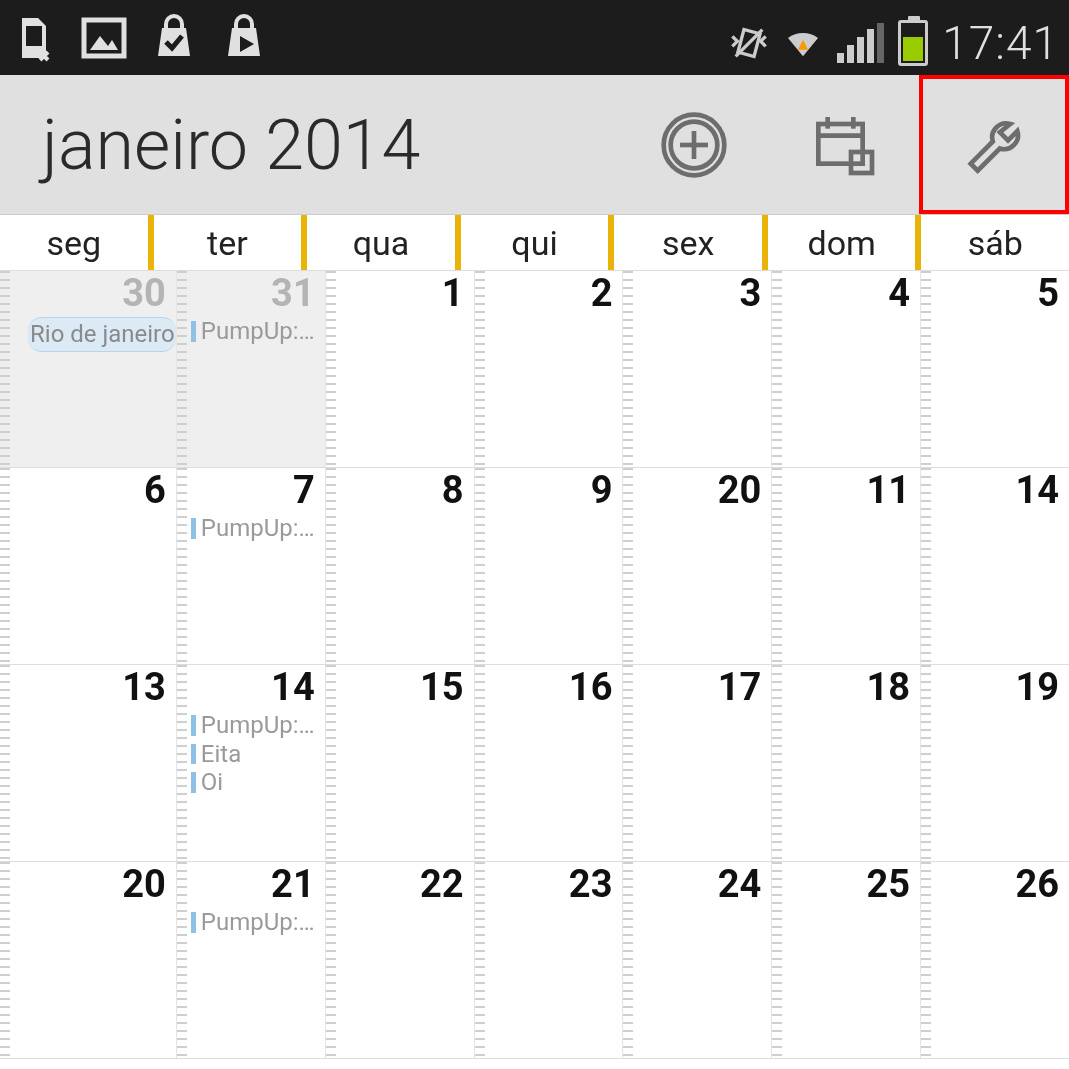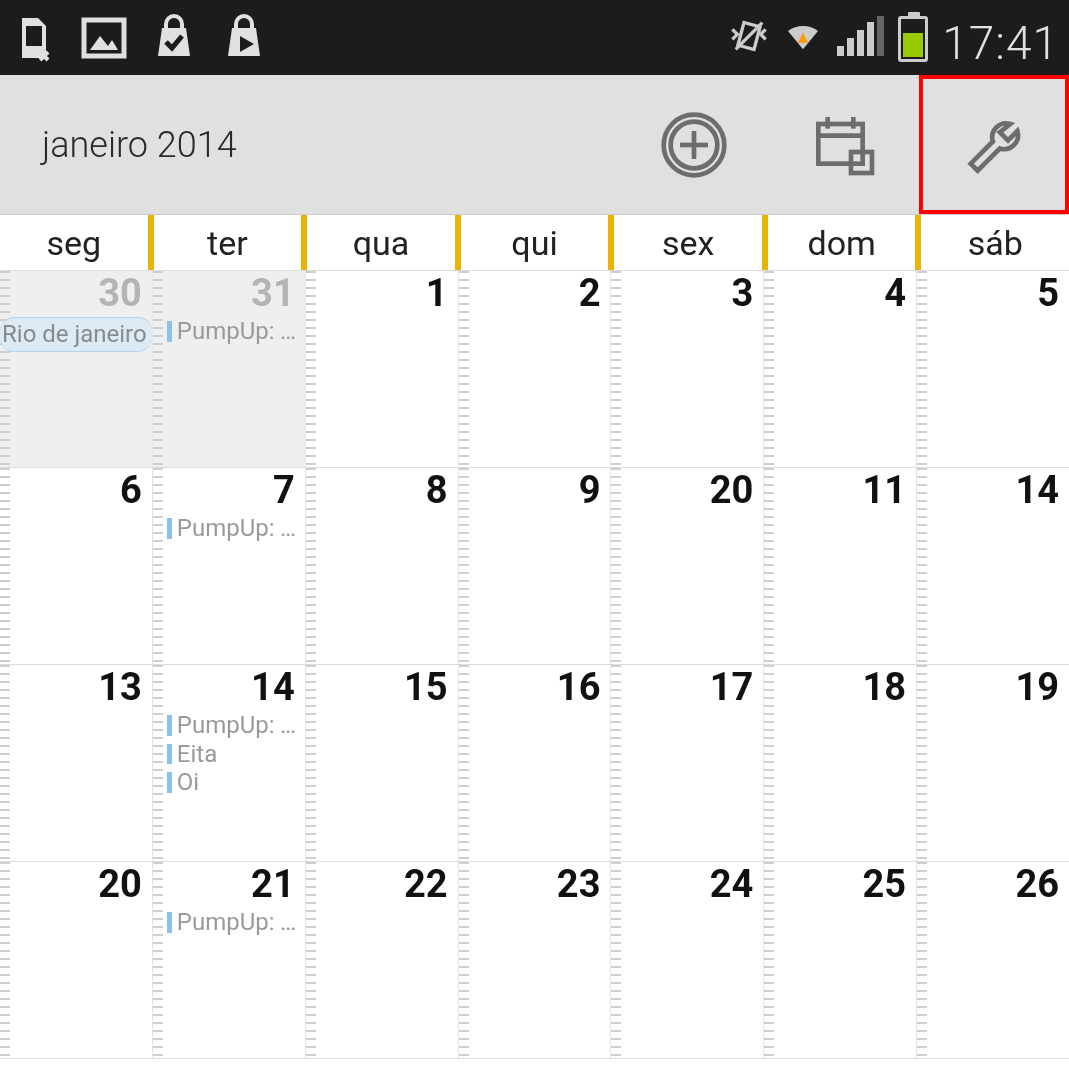--- a/index.html
+++ b/index.html
@@ -1,43 +1,43 @@
 <!DOCTYPE html>
 <html><head>
 <meta charset="utf-8">
 <style>
   * { box-sizing: border-box; margin: 0; padding: 0; }
   html, body { width: 1069px; height: 1069px; font-family: Roboto, Arial, sans-serif; background: #fff; overflow: hidden; }
 
   
   .status-bar { height: 75px; background: #1c1c1c; display: flex; align-items: center; justify-content: space-between; padding: 0 10px; color: #e0e0e0; }
   .status-left { display: flex; gap: 22px; align-items: center; }
-  .status-right { display: flex; gap: 14px; align-items: flex-start; margin-top: 10px; }
+  .status-right { display: flex; gap: 14px; align-items: center; margin-top: 10px; }
   .status-icon { width: 48px; height: 48px; fill: #e0e0e0; }
   .status-icon-sm { width: 40px; height: 40px; fill: #e0e0e0; }
   .clock { font-size: 46px; font-weight: 300; letter-spacing: 1px; }
 
   
   .app-header { height: 140px; background: #e0e0e0; display: flex; align-items: center; padding-left: 42px; border-bottom: 1px solid #ccc; }
-  .title { font-size: 36px; font-weight: 300; color: #2a2a2a; flex: 1; }
+  .title { font-size: 70px; font-weight: 300; color: #2a2a2a; flex: 1; }
   .header-actions { display: flex; height: 100%; }
   .header-btn { width: 150px; height: 100%; display: flex; align-items: center; justify-content: center; }
   .header-btn svg { width: 70px; height: 70px; fill: none; stroke: #6d6d6d; stroke-width: 4; }
   .header-btn.highlighted { border: 4px solid #ff0000; }
 
   
   .weekday-row { height: 56px; display: flex; border-bottom: 1px solid #ddd; }
   .weekday { flex: 1; display: flex; align-items: center; justify-content: center; font-size: 34px; color: #222; border-left: 6px solid #eab308; }
   .weekday:first-child { border-left: none; }
 
   
   .grid { display: flex; flex-direction: column; }
   .week { display: flex; height: 197px; border-bottom: 1px solid #ddd; }
   .day { flex: 1; border-left: 1px solid #e5e5e5; position: relative; padding: 2px 6px 0 0; overflow: hidden; }
-  .day:first-child { border-left: none; }
+  .day:first-child { border-left: none; padding-left: 28px; }
   .day .ruler { position: absolute; left: 0; top: 0; bottom: 0; width: 10px;
     background: repeating-linear-gradient(to bottom, #cfcfcf 0, #cfcfcf 2px, transparent 2px, transparent 8px); }
   .daynum { text-align: right; font-size: 38px; font-weight: 700; color: #111; padding-right: 4px; line-height: 1.1; }
   .day.other-month { background: #efefef; }
   .day.other-month .daynum { color: #b4b4b4; }
   .events { margin-top: 2px; padding-left: 14px; }
   .event { font-size: 24px; color: #9a9a9a; white-space: nowrap; overflow: hidden; text-overflow: ellipsis; line-height: 1.2; position: relative; padding-left: 10px; }
   .event::before { content: ""; position: absolute; left: 0; top: 4px; bottom: 4px; width: 5px; background: #8fc0e6; }
   .event.banner-blue { background: #dceaf5; color: #8a8a8a; padding: 2px 0 2px 2px; margin-left: -14px; width: calc(100% + 20px); border-top: 1px solid #b7d4ec; border-bottom: 1px solid #b7d4ec; border-radius: 14px; }
   .event.banner-blue::before { display:none; }

